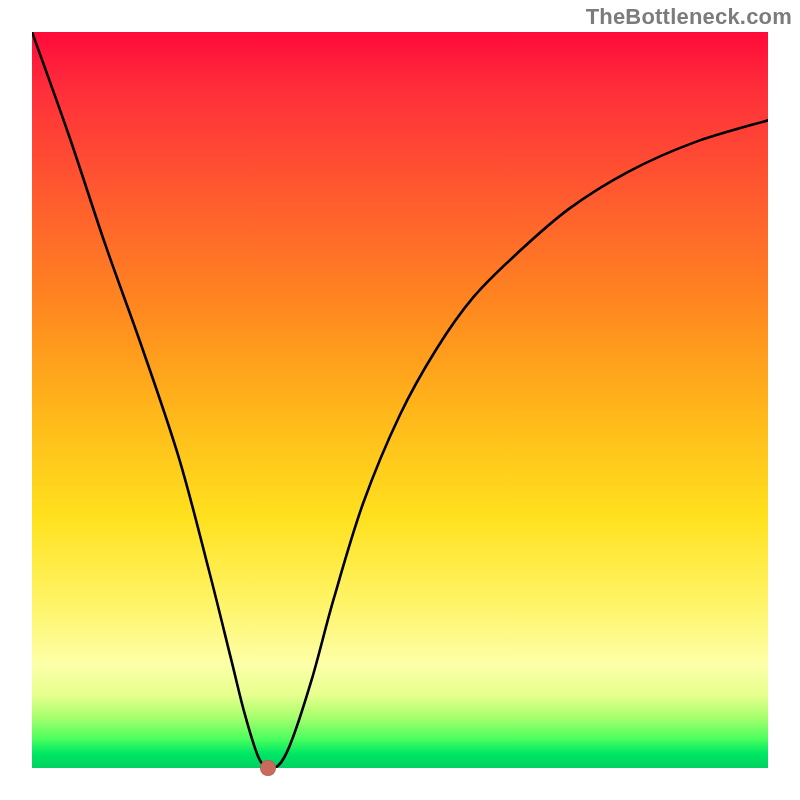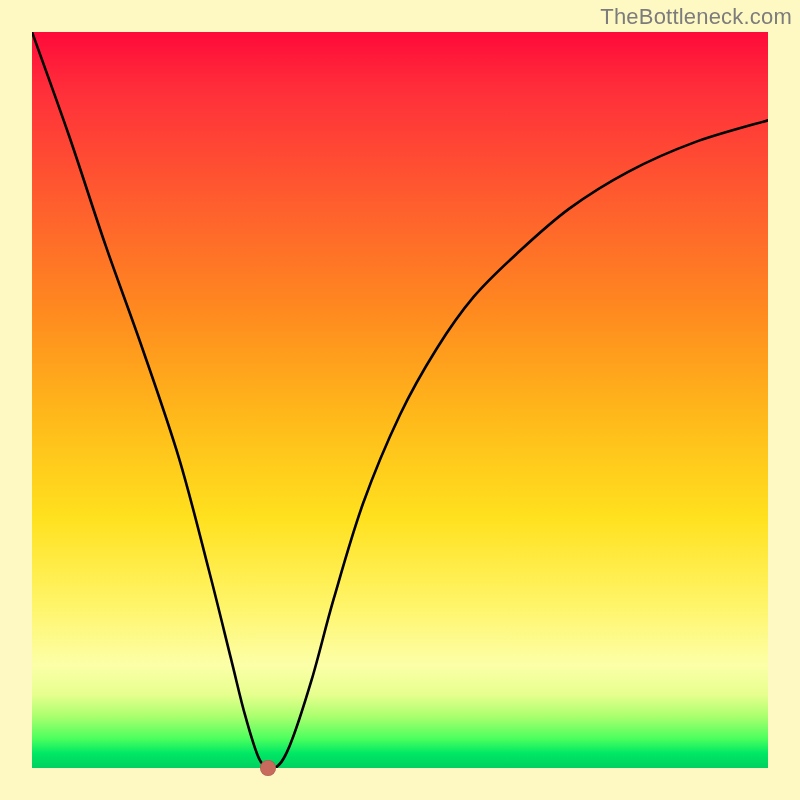--- a/index.html
+++ b/index.html
@@ -8,21 +8,22 @@
     width: 800px;
     height: 800px;
     background: #000;
     overflow: hidden;
     font-family: Arial, Helvetica, sans-serif;
   }
   .frame {
     position: relative;
     width: 800px;
     height: 800px;
-    background: #fef9c3;
+    background: #ffffff;
+    font-weight: bold;
   }
   .plot {
     position: absolute;
     left: 32px;
     top: 32px;
     width: 736px;
     height: 736px;
     
     background: linear-gradient(
       to bottom,

